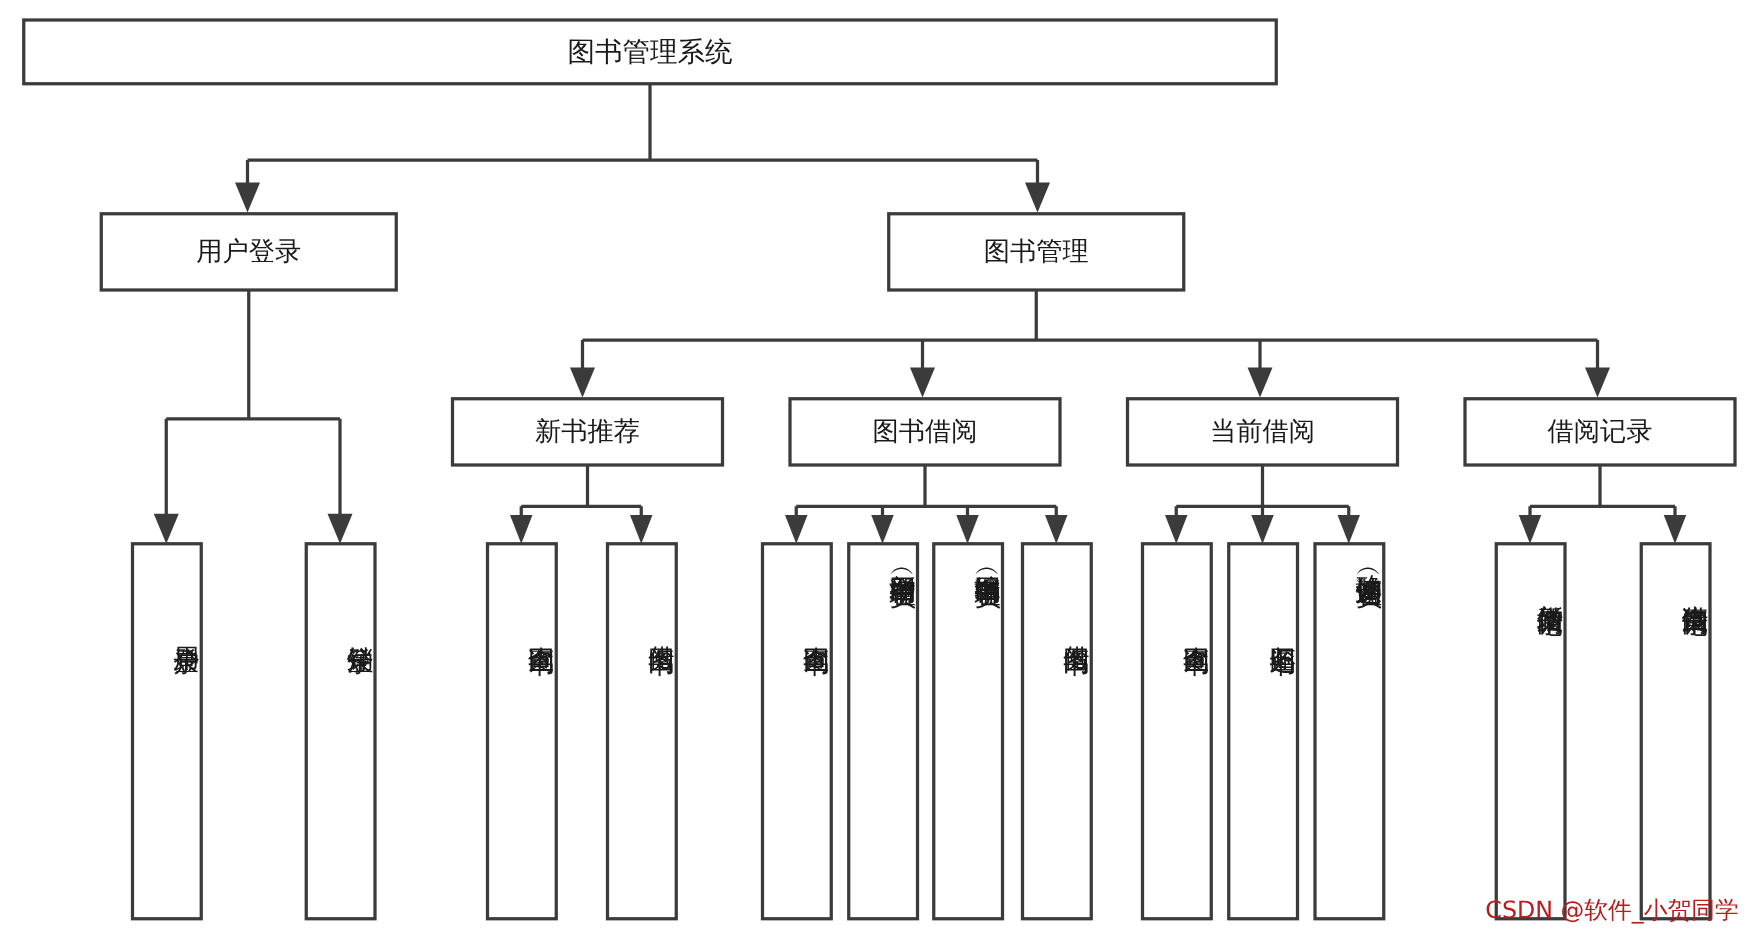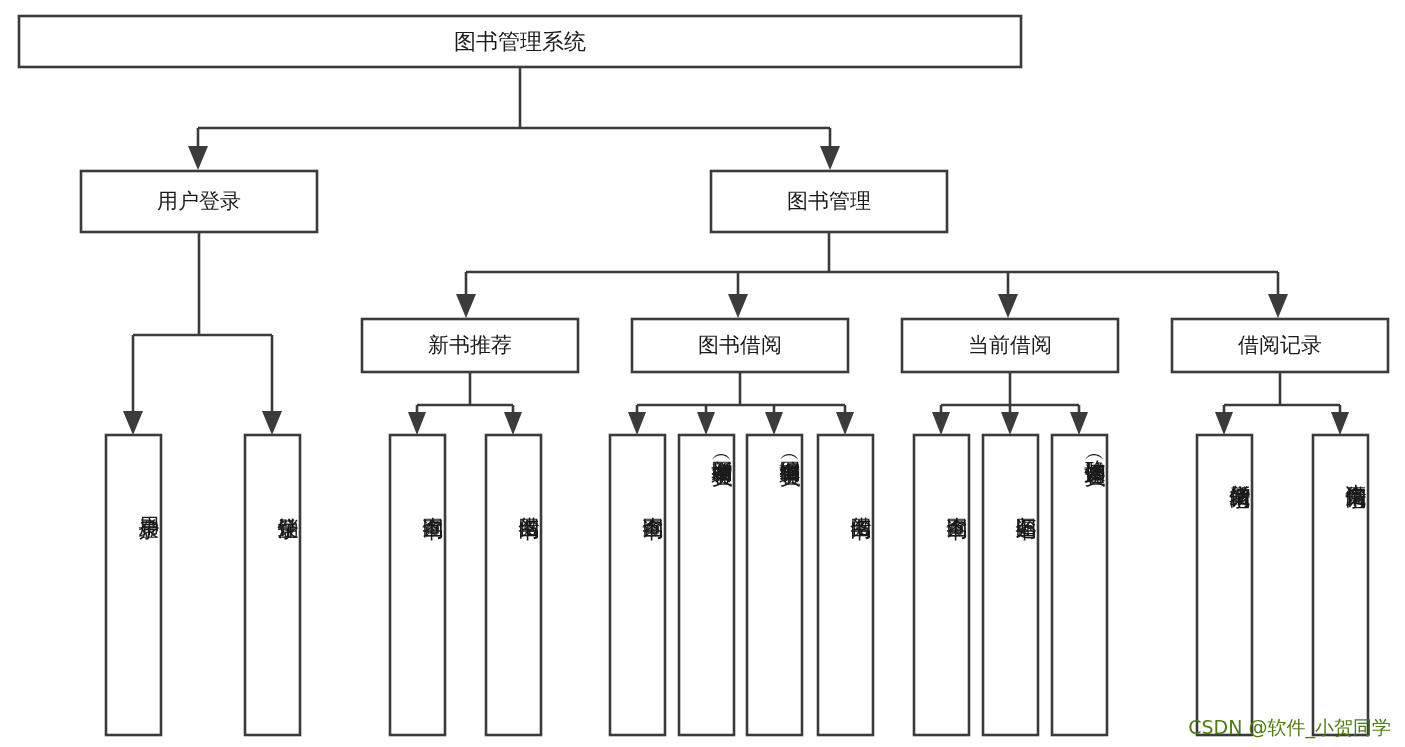--- a/index.html
+++ b/index.html
@@ -71,21 +71,21 @@
     white-space: nowrap;
     text-align: center;
     pointer-events: none;
   }
   .watermark {
     position: absolute;
     right: 14px;
     bottom: 6px;
     font-family: "DejaVu Sans", "Liberation Sans", sans-serif;
     font-size: 19px;
-    color: #4d7c0f;
+    color: #b91c1c;
     white-space: nowrap;
     user-select: none;
   }
 </style>
 </head>
 <body>
 
 <div id="diagram-root">
 
   <svg id="flow-svg" viewBox="0 0 1405 747">

